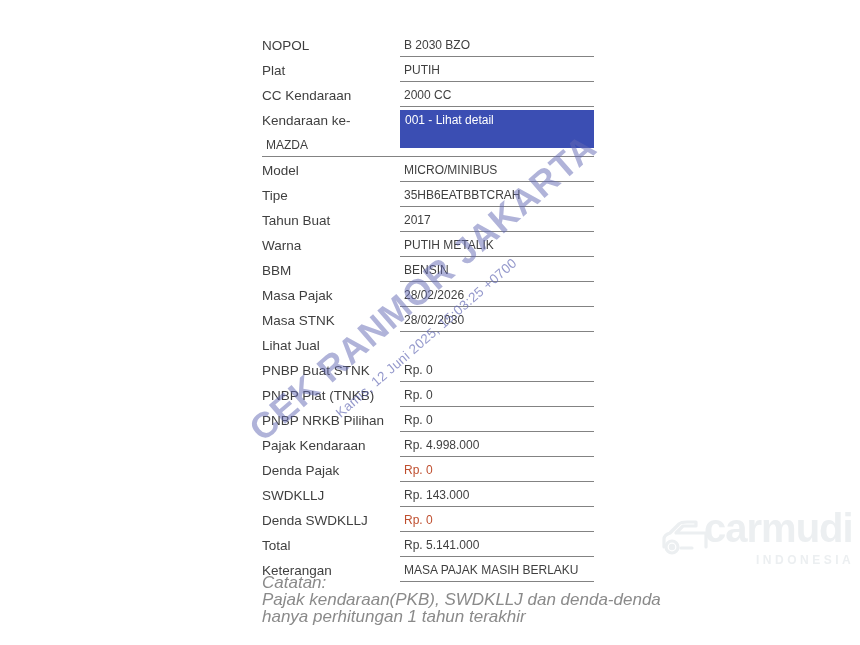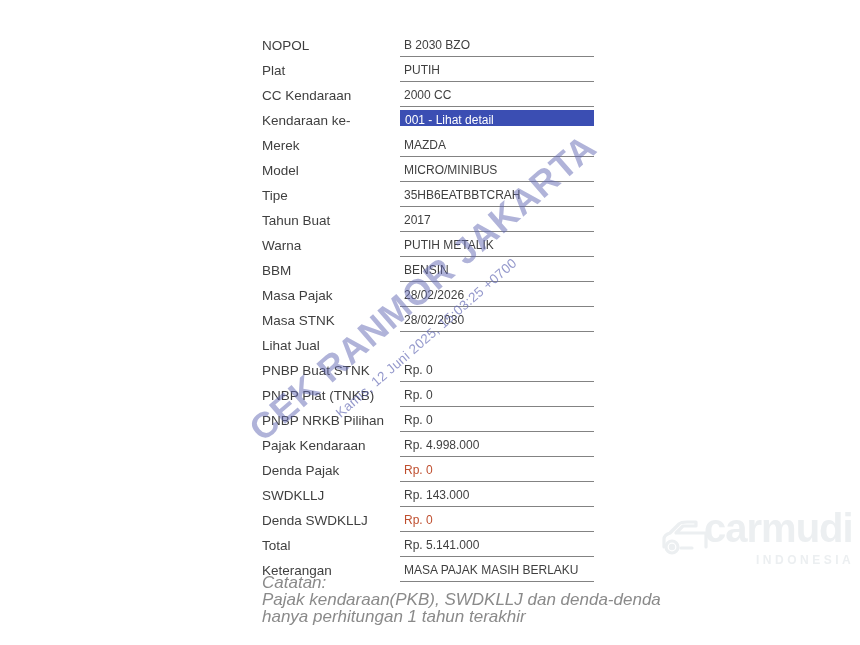--- a/index.html
+++ b/index.html
@@ -17,21 +17,21 @@
     white-space:nowrap;
   }
   .value{
     flex:1;margin-top:2px;margin-bottom:2px;height:21px;line-height:20px;
     font-size:12px;padding-left:4px;white-space:nowrap;
     border-bottom:1px solid var(--underline,#838383);
     color:var(--text,#3f3f3f);
   }
   .value.highlight{
     background:var(--highlight-bg,#3b4eb3);color:var(--highlight-text,#ffffff);
-    border-bottom:none;height:16px;line-height:21px;padding-left:5px;cursor:pointer;
+    border-bottom:none;height:38px;line-height:21px;padding-left:5px;cursor:pointer;
   }
   .value.red{color:var(--alert,#bf4e2e);}
   
   .notes{
     position:absolute;left:262px;top:574px;z-index:1;
     font-size:17px;font-style:italic;line-height:17px;color:var(--notes,#8a8a8a);
   }
   
   .wm-title{
     position:absolute;left:268px;top:409px;height:40px;line-height:40px;
@@ -84,21 +84,20 @@
     </div>
     <div class="row">
       <div class="label">CC Kendaraan</div>
       <div class="value">2000 CC</div>
     </div>
     <div class="row">
       <div class="label">Kendaraan ke-</div>
       <div class="value highlight">001 - Lihat detail</div>
     </div>
     <div class="row">
-      <div class="label">Merek</div>
       <div class="value">MAZDA</div>
     </div>
     <div class="row">
       <div class="label">Model</div>
       <div class="value">MICRO/MINIBUS</div>
     </div>
     <div class="row">
       <div class="label">Tipe</div>
       <div class="value">35HB6EATBBTCRAH</div>
     </div>

